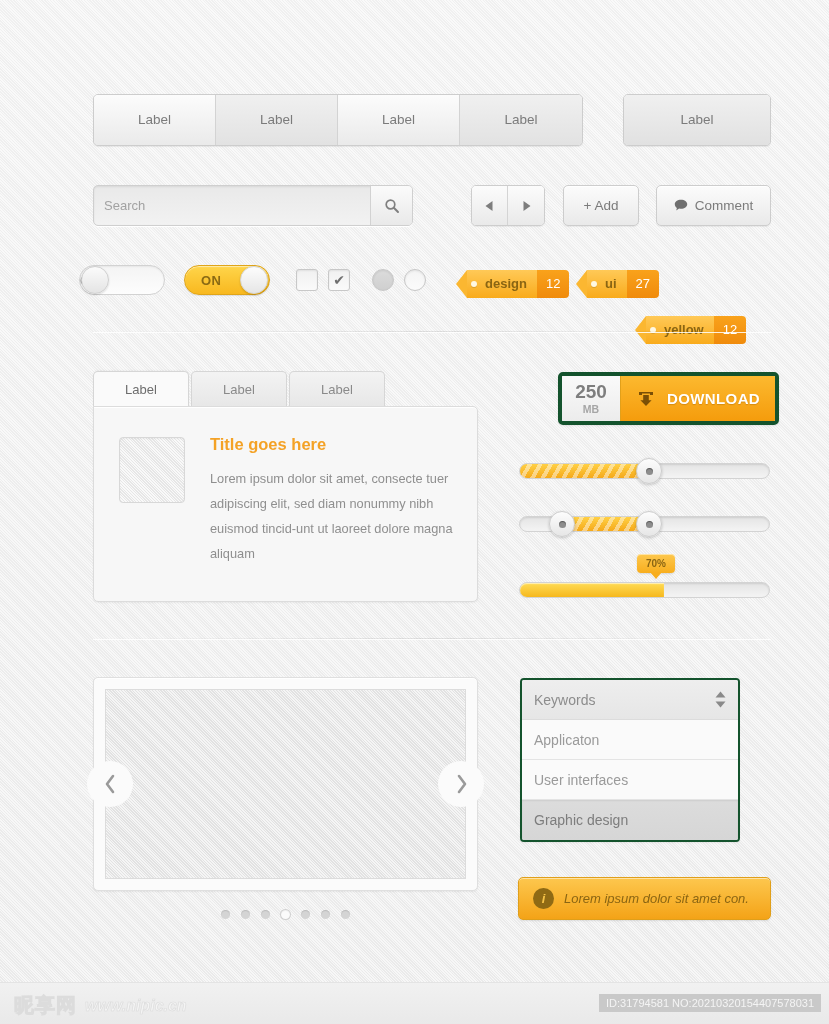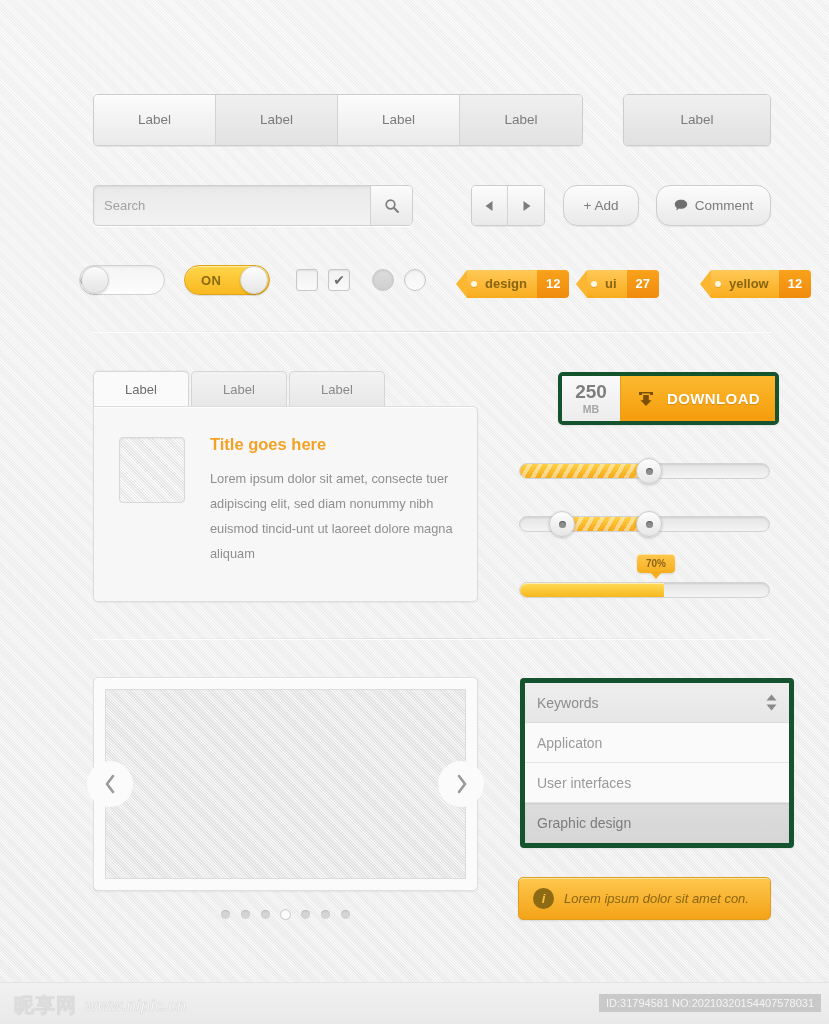--- a/index.html
+++ b/index.html
@@ -92,21 +92,21 @@
     background: linear-gradient(#fcfcfc, #e9e9e9);
     display: flex; align-items: center; justify-content: center;
     cursor: pointer;
   }
   .navpair > div:first-child { border-right: 1px solid #d4d4d4; }
 
   .plainbtn {
     position: absolute;
     height: 41px;
     border: 1px solid #cdcdcd;
-    border-radius: 14px;
+    border-radius: 5px;
     background: linear-gradient(#fcfcfc, #e9e9e9);
     box-shadow: 0 1px 1px rgba(0,0,0,.06), inset 0 1px 0 #fff;
     display: flex; align-items: center; justify-content: center;
     gap: 7px;
     font-size: 13.5px;
     color: #7b7b7b;
     cursor: pointer;
     user-select: none;
   }
   #btn-add { left: 563px; top: 185px; width: 76px; }
@@ -197,28 +197,28 @@
     display: flex; align-items: center; gap: 8px;
   }
   .tag .dot {
     width: 6px; height: 6px; border-radius: 50%;
     background: #fff8e2;
     box-shadow: 0 1px 0 rgba(0,0,0,.12);
   }
   .tag .count {
     background: linear-gradient(#f9a21b, #f08b0c);
     color: #fff;
-    font-size: 13px; font-weight: bold;
+    font-size: 13px; font-weight: normal;
     height: 28px; line-height: 28px;
     padding: 0 9px;
     border-radius: 0 4px 4px 0;
   }
   #tag-design { left: 456px; }
   #tag-ui { left: 576px; }
-  #tag-yellow { left: 700px; }
+  #tag-yellow { left: 635px; margin-top: 46px; }
 
   
   .divider {
     position: absolute; left: 93px; width: 678px; height: 1px;
     background: linear-gradient(90deg, rgba(0,0,0,0), rgba(0,0,0,.09), rgba(0,0,0,0));
     box-shadow: 0 1px 0 rgba(255,255,255,.85);
   }
   #div-1 { top: 331px; }
   #div-2 { top: 638px; }
 
@@ -401,22 +401,22 @@
     cursor: pointer;
   }
   .dot.active {
     background: #fbfbfb;
     box-shadow: 0 0 0 1px #d0d0d0, inset 0 1px 1px rgba(0,0,0,.05);
   }
 
   
   .listbox {
     position: absolute; left: 520px; top: 678px;
-    width: 274px;
-    border: 5px solid #14532d;
+    width: 220px;
+    border: 2px solid #14532d;
     border-radius: 4px;
     overflow: hidden;
     box-shadow: 0 1px 2px rgba(0,0,0,.06);
     background: #fafafa;
   }
   .list-head {
     height: 40px;
     display: flex; align-items: center;
     padding: 0 12px;
     background: linear-gradient(#eeeeee, #e6e6e6);

